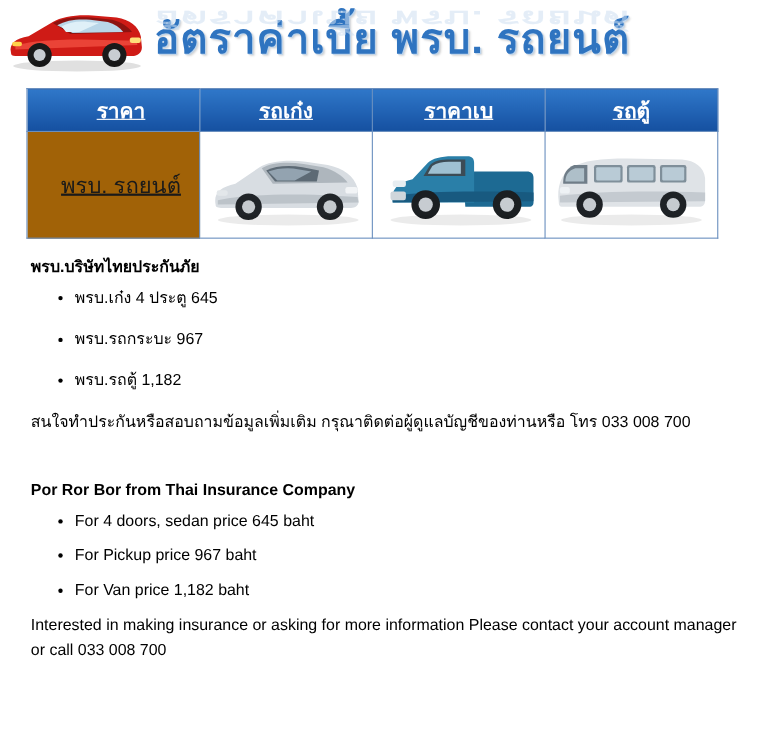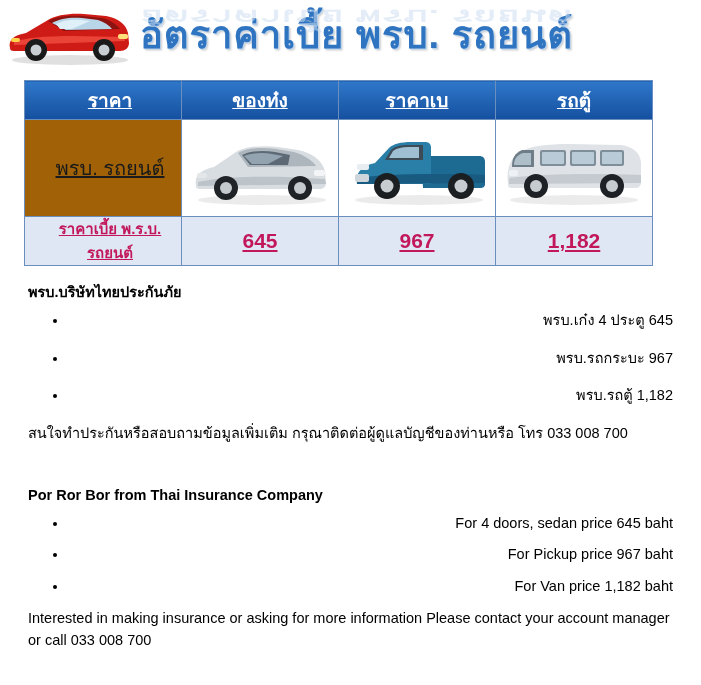--- a/index.html
+++ b/index.html
@@ -124,21 +124,20 @@
     font-size: 14.5px;
     line-height: 1.5;
   }
   .content .strong-head {
     font-weight: bold;
     margin-bottom: 4px;
   }
   ul.bullets {
     margin: 6px 0 6px 0;
     padding-left: 40px;
-    text-align: right;
   }
   ul.bullets li {
     margin: 0 0 16px 0;
   }
   ul.bullets.en li {
     margin: 0 0 10px 0;
   }
   .para {
     margin-top: 6px;
   }
@@ -176,21 +175,21 @@
   </svg>
 
   <div class="banner-title">อัตราค่าเบี้ย พรบ. รถยนต์</div>
   <div class="banner-title-shadow">อัตราค่าเบี้ย พรบ. รถยนต์</div>
 </div>
 
 <table class="price-table">
   <tbody>
       <tr>
     <th class="hdr hdr-first">ราคา</th>
-    <th class="hdr">ของท๋ง</th>
+    <th class="hdr">รถเก๋ง</th>
     <th class="hdr">ราคาเบ</th>
     <th class="hdr">รถตู้</th>
   </tr>
   <tr>
     <td class="row-label">พรบ. รถยนต์</td>
 
     <td class="img-cell">
       <svg class="vehicle-img" width="148" height="84" viewBox="0 0 148 84">
         <rect x="0" y="0" width="148" height="84" fill="#ffffff"></rect>
 
@@ -257,26 +256,20 @@
 
         <circle cx="36" cy="60" r="12" fill="#1e2226"></circle>
         <circle cx="36" cy="60" r="6" fill="#c6cbd0"></circle>
         <circle cx="112" cy="60" r="12" fill="#1e2226"></circle>
         <circle cx="112" cy="60" r="6" fill="#c6cbd0"></circle>
 
         <rect x="9" y="44" width="9" height="6" rx="2" fill="#eef2f5"></rect>
         <ellipse cx="74" cy="74" rx="64" ry="5" fill="#000000" opacity=".08"></ellipse>
       </svg>
     </td>
-  </tr>
-  <tr>
-    <td class="price-label">ราคาเบี้ย พ.ร.บ. รถยนต์</td>
-    <td class="price-val">645</td>
-    <td class="price-val">967</td>
-    <td class="price-val">1,182</td>
   </tr>
 </tbody>
   </table>
 
 <div class="content">
   <div class="strong-head">พรบ.บริษัทไทยประกันภัย</div>
   <ul class="bullets">
     <li>พรบ.เก๋ง 4 ประตู  645</li>
     <li>พรบ.รถกระบะ     967</li>
     <li>พรบ.รถตู้        1,182</li>

